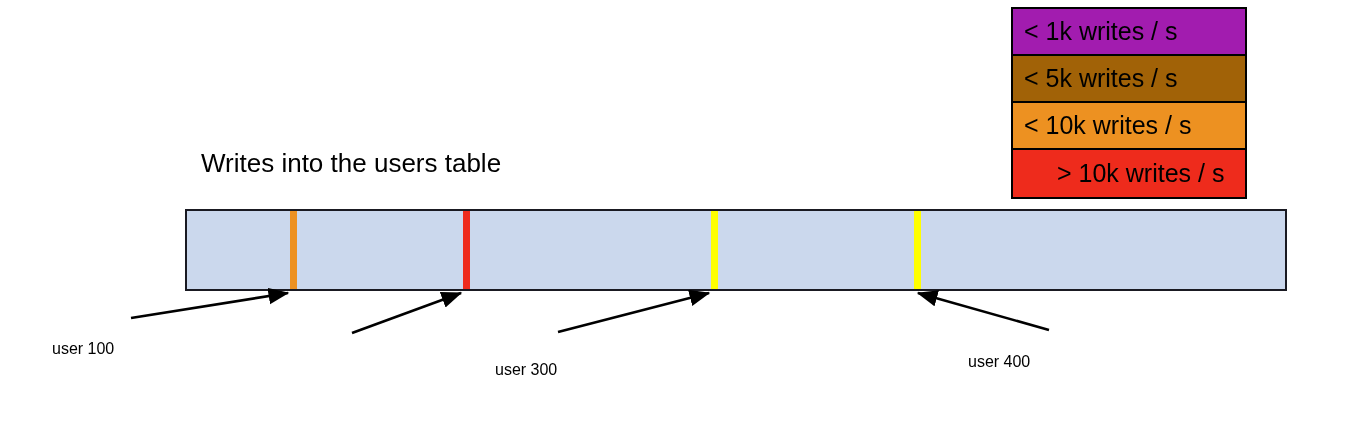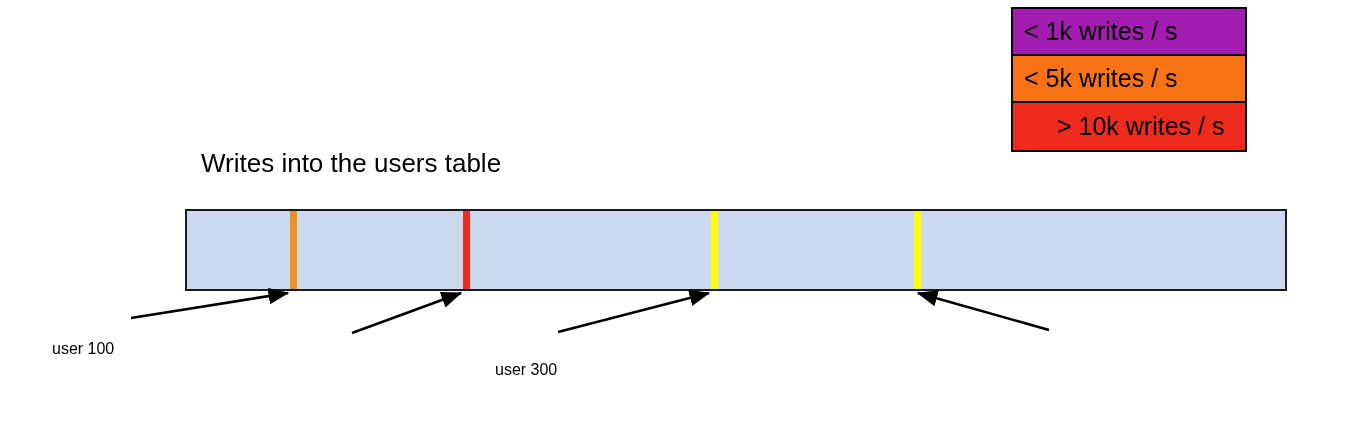--- a/index.html
+++ b/index.html
@@ -93,22 +93,25 @@
 </style>
 </head>
 <body>
 
 <div id="canvas">
 
   <div id="legend">
     <div class="legend-row" style="background:#a21caf;">
       <span>&lt; 1k writes / s</span>
     </div>
-    <div class="legend-row" style="background:#f97316;">
+    <div class="legend-row" style="background:#a16207;">
       <span>&lt; 5k writes / s</span>
+    </div>
+    <div class="legend-row" style="background:#ed9121;">
+      <span>&lt; 10k writes / s</span>
     </div>
     <div class="legend-row" style="background:#ee2b1c;">
       <span>&gt; 10k writes / s</span>
     </div>
   </div>
 
   <div id="chart-title">Writes into the users table</div>
 
   <div id="bar">
     <div class="bar-marker" style="left:103px;  background:#ed9121;"></div>
@@ -124,14 +127,15 @@
       </marker>
     </defs>
     <line x1="131" y1="318" x2="288" y2="293" stroke="#000000" stroke-width="2.6" marker-end="url(#arrowhead)"></line>
     <line x1="352" y1="333" x2="461" y2="293" stroke="#000000" stroke-width="2.6" marker-end="url(#arrowhead)"></line>
     <line x1="558" y1="332" x2="709" y2="293" stroke="#000000" stroke-width="2.6" marker-end="url(#arrowhead)"></line>
     <line x1="1049" y1="330" x2="918" y2="293" stroke="#000000" stroke-width="2.6" marker-end="url(#arrowhead)"></line>
   </svg>
 
   <div class="callout-label" style="left:52px;  top:341px;">user 100</div>
   <div class="callout-label" style="left:495px; top:354px;margin-top:8px;">user 300</div>
+  <div class="callout-label" style="left:968px; top:354px;">user 400</div>
 
 </div>
 
 </body></html>

